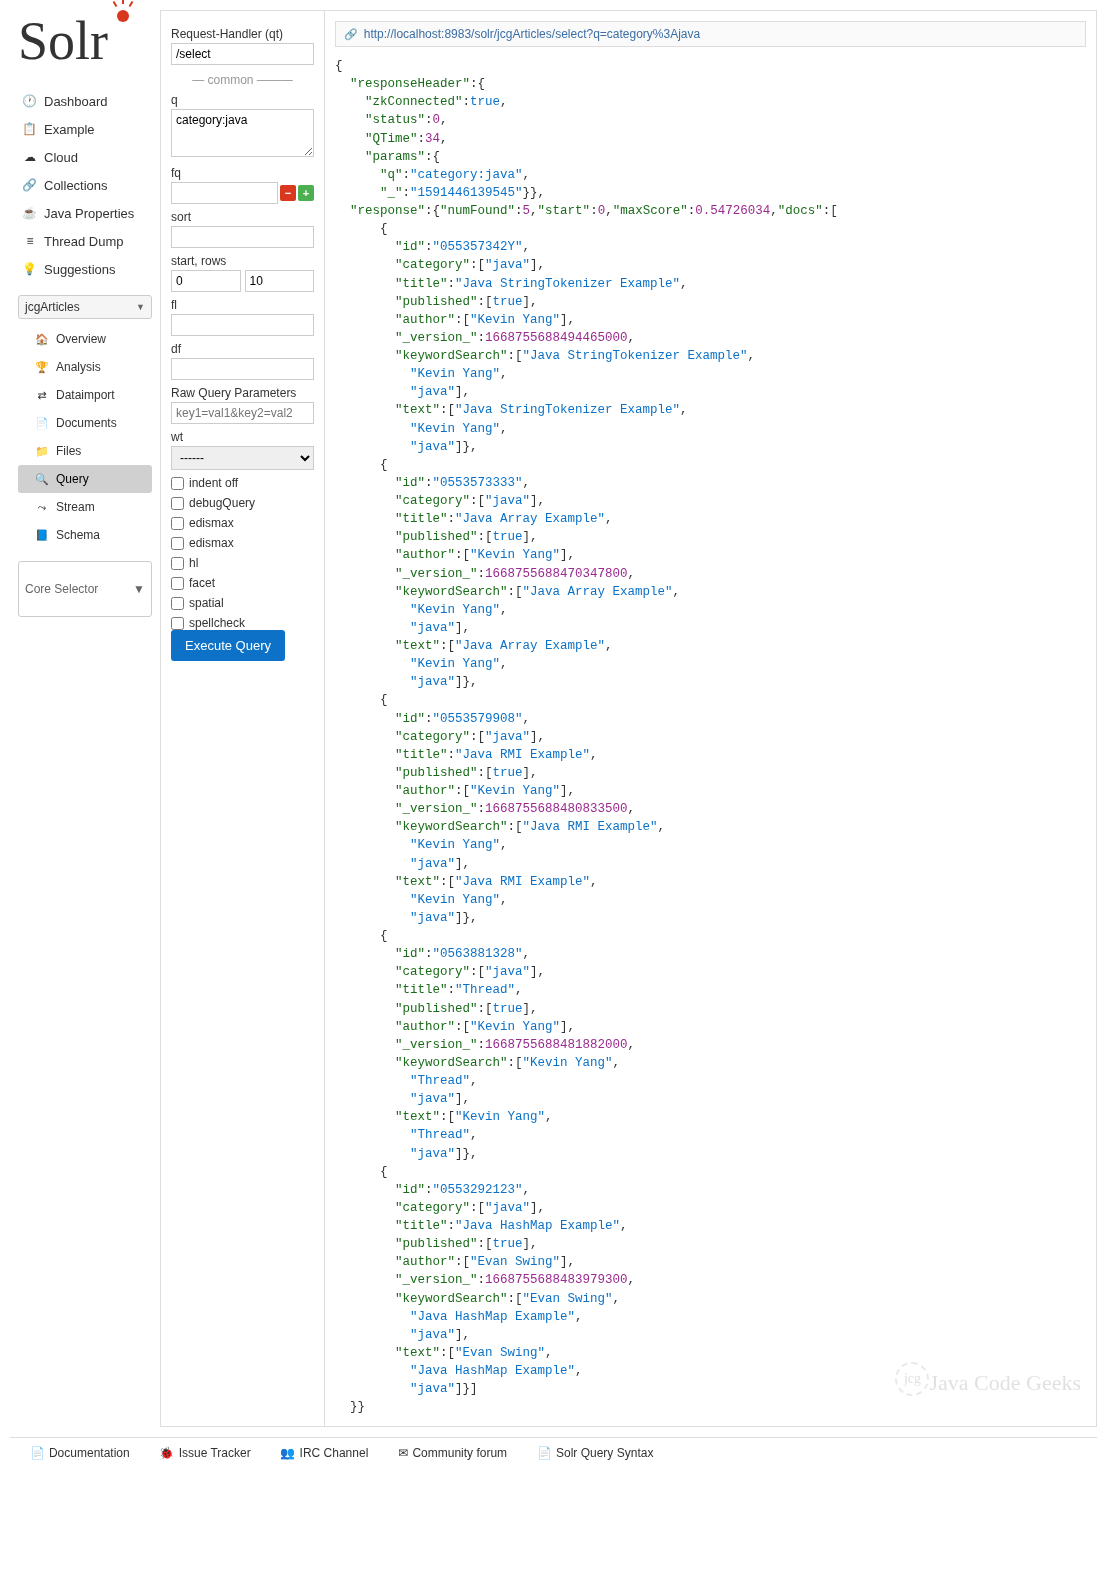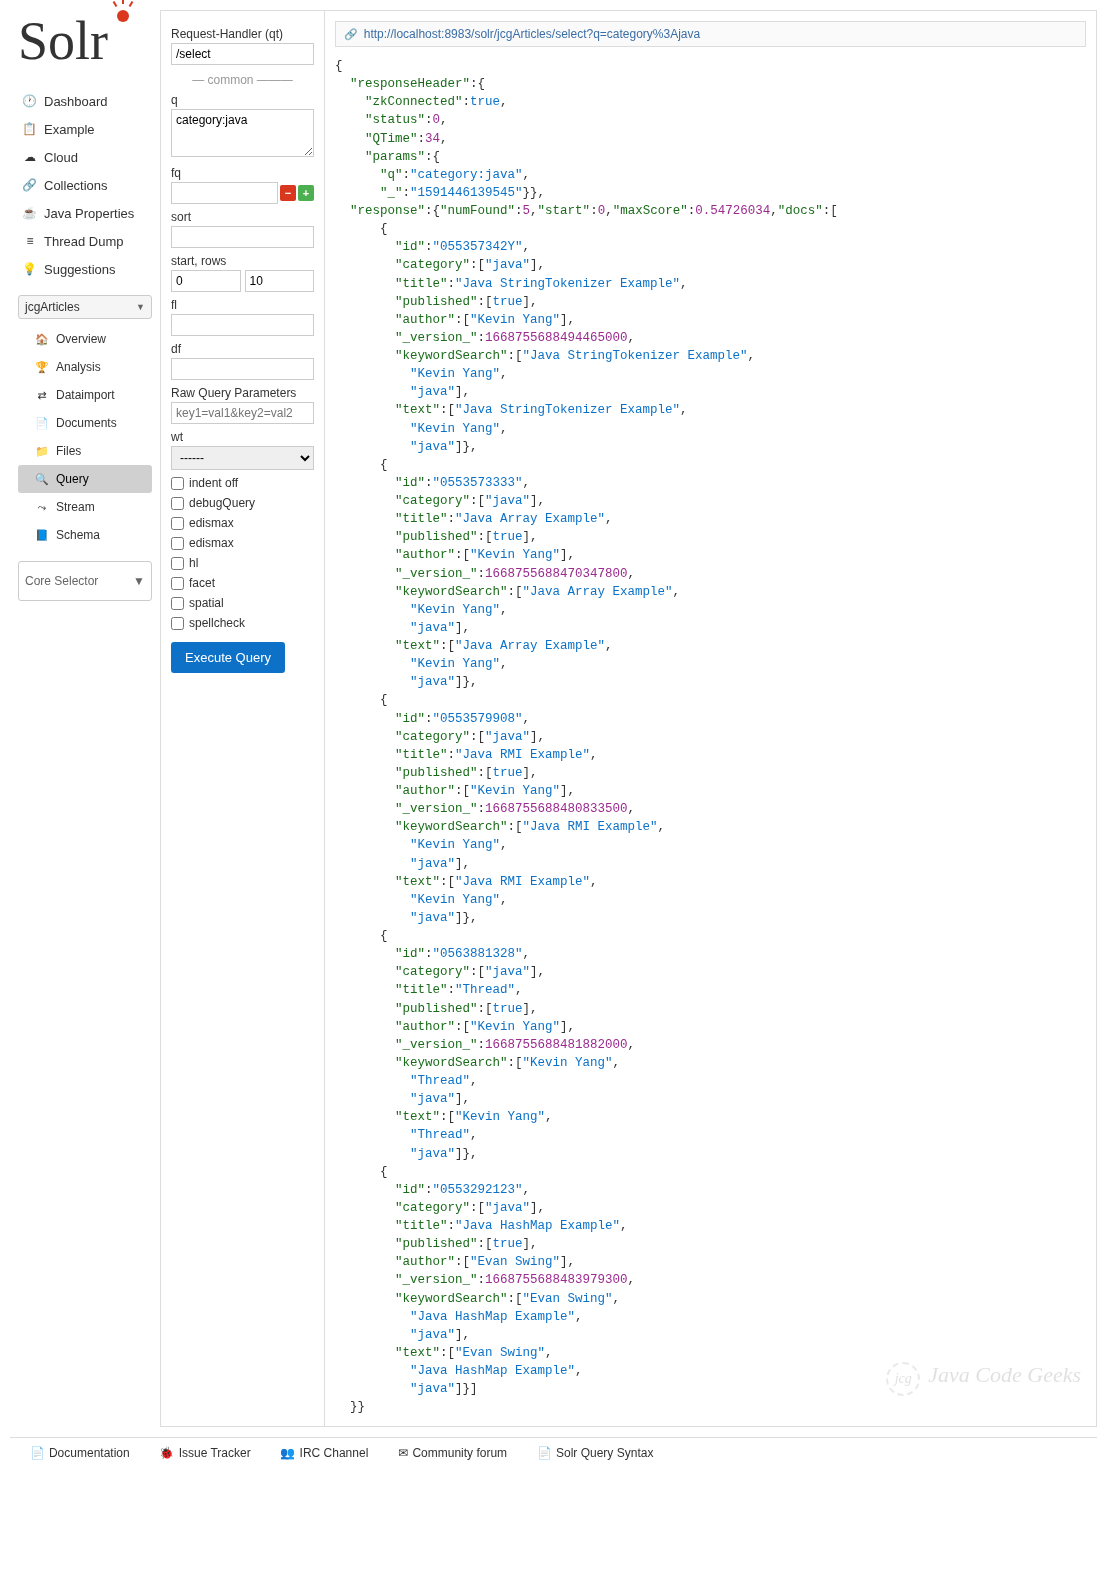--- a/index.html
+++ b/index.html
@@ -11,49 +11,49 @@
 .logo-sun { color: #d9381e; font-size: 28px; margin-left: 2px; position: relative; top: -12px; }
 .nav-list { list-style: none; margin-top: 10px; }
 .nav-list li { padding: 6px 4px; display: flex; align-items: center; cursor: pointer; }
 .nav-list li .icon { width: 16px; height: 16px; margin-right: 6px; display: inline-flex; align-items: center; justify-content: center; font-size: 12px; }
 .core-dropdown { margin-top: 12px; border: 1px solid #ccc; border-radius: 3px; padding: 4px 6px; display: flex; justify-content: space-between; align-items: center; background: #f5f5f5; font-size: 12px; cursor: pointer; }
 .core-dropdown .caret { font-size: 9px; color: #666; }
 .sub-nav { list-style: none; margin-top: 6px; }
 .sub-nav li { padding: 6px 4px 6px 16px; display: flex; align-items: center; cursor: pointer; font-size: 12px; }
 .sub-nav li.active { background: #d0d0d0; border-radius: 3px; color: #000; }
 .sub-nav li .icon { width: 16px; height: 16px; margin-right: 6px; display: inline-flex; align-items: center; justify-content: center; font-size: 11px; }
-.selector { margin-top: 12px; border: 1px solid #ccc; border-radius: 3px; padding: 12px 6px; display: flex; justify-content: space-between; align-items: center; background: #fff; font-size: 12px; color: #666; cursor: pointer; }
+.selector { margin-top: 12px; border: 1px solid #ccc; border-radius: 3px; padding: 20px 6px; display: flex; justify-content: space-between; align-items: center; background: #fff; font-size: 12px; color: #666; cursor: pointer; }
 
 .form-panel { width: 165px; border: 1px solid #ddd; border-left: 1px solid #ddd; padding: 10px; background: #fff; }
 .form-panel label { display: block; font-size: 12px; color: #333; margin-top: 6px; margin-bottom: 2px; }
 .form-panel input[type=text], .form-panel textarea, .form-panel select { width: 100%; border: 1px solid #ccc; padding: 3px 4px; font-size: 12px; font-family: inherit; }
 .form-panel textarea { resize: both; height: 48px; }
 .section-divider { color: #999; font-size: 12px; margin: 8px 0 4px; text-align: center; }
 .section-divider::before { content: "— "; }
 .section-divider::after { content: " ———"; }
 .fq-row { display: flex; align-items: center; }
 .fq-row input { flex: 1; }
 .minus-btn, .plus-btn { width: 16px; height: 16px; display: inline-flex; align-items: center; justify-content: center; color: #fff; font-size: 11px; font-weight: bold; margin-left: 2px; border-radius: 2px; cursor: pointer; }
 .minus-btn { background: #d9381e; }
 .plus-btn { background: #4caf50; }
 .two-col { display: flex; gap: 4px; }
 .two-col input { flex: 1; }
 .checkbox-row { margin-top: 6px; font-size: 12px; display: flex; align-items: center; }
 .checkbox-row input { margin-right: 5px; }
-.exec-btn { margin-top: 12px; background: #0d72c7; color: #fff; border: none; padding: 8px 14px; font-size: 13px; border-radius: 3px; cursor: pointer; }
+.exec-btn { background: #0d72c7; color: #fff; border: none; padding: 8px 14px; font-size: 13px; border-radius: 3px; cursor: pointer; }
 
 .result-panel { flex: 1; border: 1px solid #ddd; border-left: none; padding: 10px; background: #fff; position: relative; }
 .url-bar { border: 1px solid #ddd; padding: 5px 8px; font-size: 12px; color: #3b6ea5; display: flex; align-items: center; background: #fafafa; }
 .url-bar .url-icon { color: #888; margin-right: 6px; font-size: 11px; }
 .json { font-family: "Courier New", monospace; font-size: 12.5px; line-height: 1.45; margin-top: 10px; white-space: pre; color: #333; }
 .json .k { color: #1a6b1a; }
 .json .s { color: #0d72c7; }
 .json .n { color: #9b2a8f; }
 .json .b { color: #0d72c7; }
-.watermark { position: absolute; right: 15px; bottom: 30px; opacity: 0.25; font-size: 22px; color: #888; font-family: Georgia, serif; display: flex; align-items: flex-start; gap: 8px; font-style: italic; }
+.watermark { position: absolute; right: 15px; bottom: 30px; opacity: 0.25; font-size: 22px; color: #888; font-family: Georgia, serif; display: flex; align-items: flex-end; gap: 0; }
 .watermark .wm-icon { border: 2px dashed #aaa; border-radius: 50%; width: 34px; height: 34px; display: inline-flex; align-items: center; justify-content: center; font-size: 14px; }
 
 .footer { border-top: 1px solid #ddd; margin: 0 10px; padding: 8px 0 12px; text-align: left; font-size: 12px; color: #333; }
 .footer span { margin: 0 10px; cursor: pointer; }
 .footer .ficon { margin-right: 4px; }
 </style>
 </head>
 <body>
 
 <div class="container">

